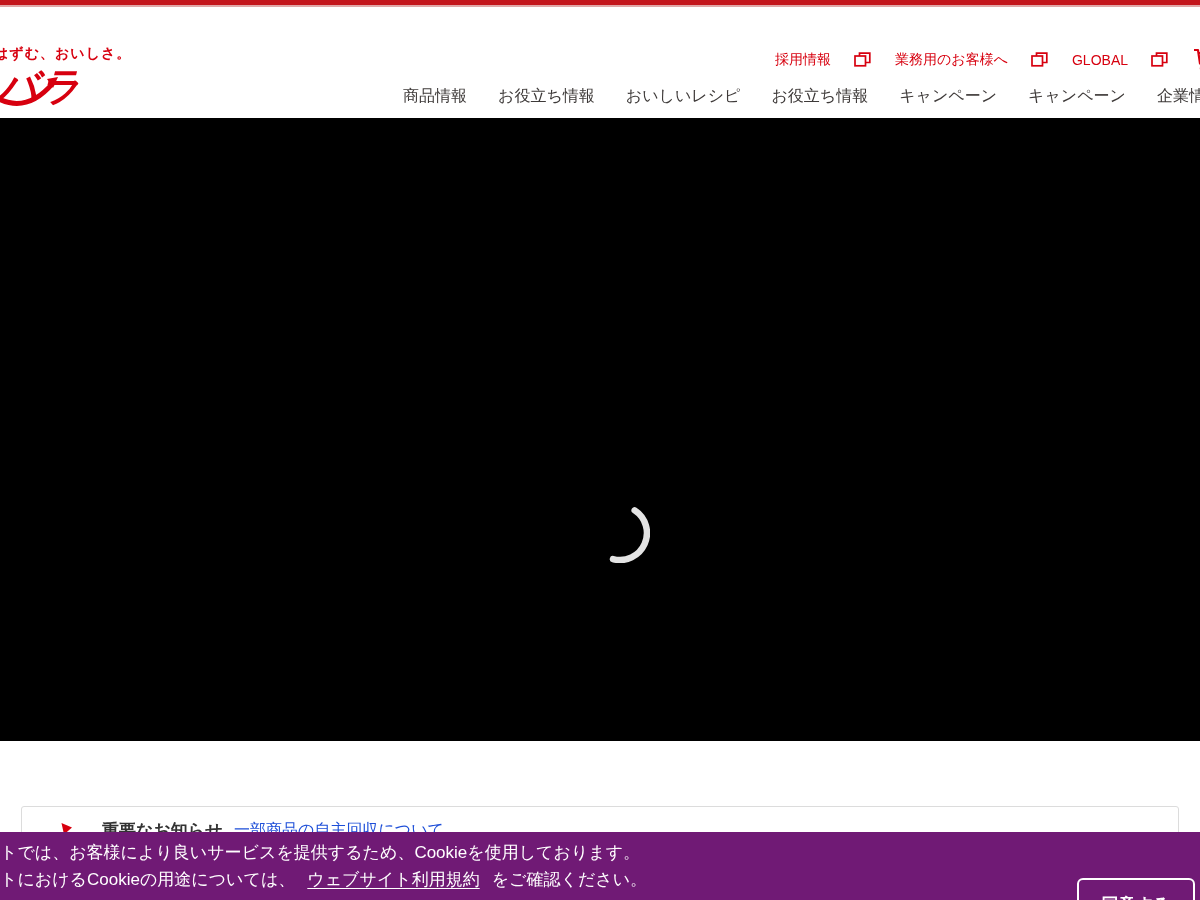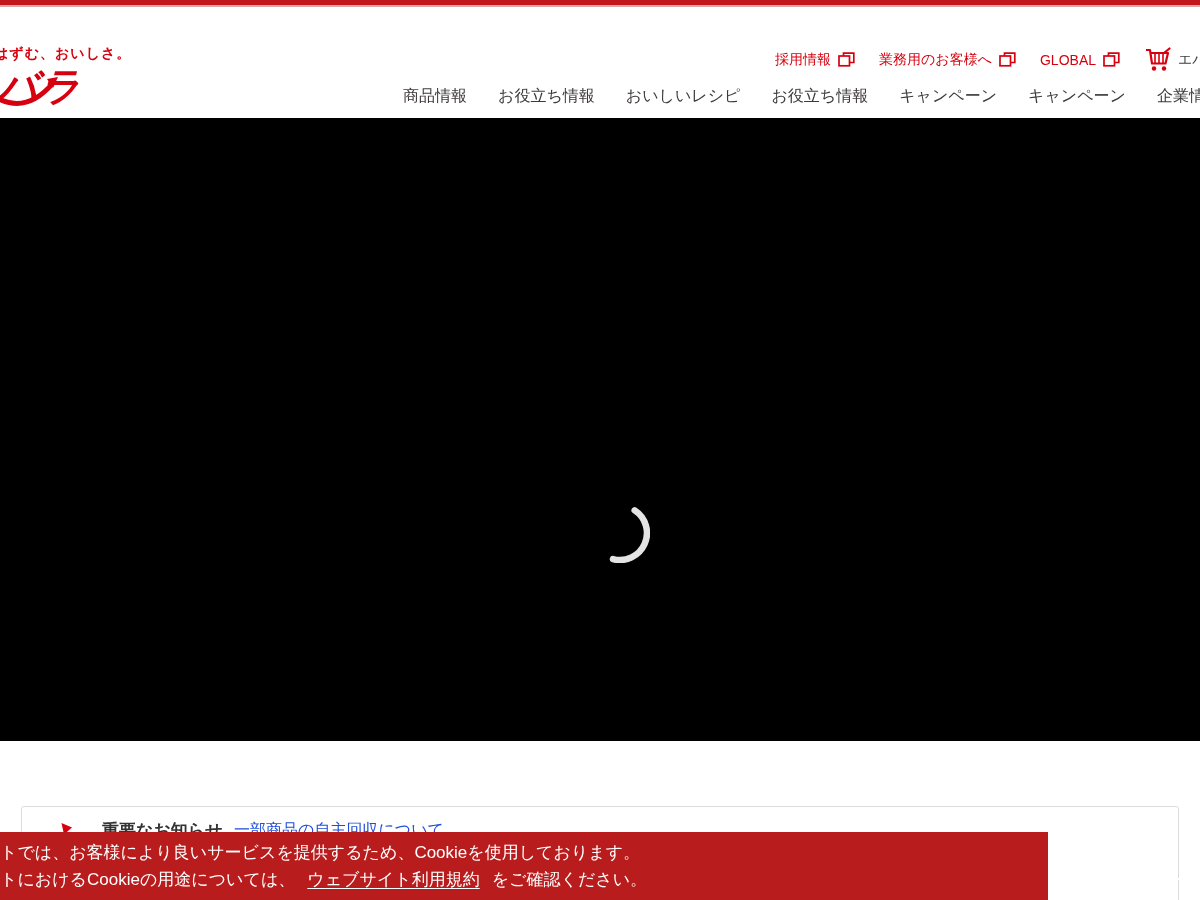--- a/index.html
+++ b/index.html
@@ -18,21 +18,21 @@
   .header { position:absolute; left:0; top:23px; width:1200px; height:95px; background:#fff; z-index:5; }
 
   .tagline { position:absolute; left:-6px; top:22px; font-size:14px; font-weight:bold;
              color:#d7000f; letter-spacing:1px; white-space:nowrap; }
   .logo-script { position:absolute; left:-46px; top:36px; font-size:40px; font-weight:bold;
                  font-style:italic; color:#d7000f; white-space:nowrap; letter-spacing:2px; }
   .logo-swoosh { position:absolute; left:0; top:52px; }
 
   .utility-nav { position:absolute; left:775px; top:24px; display:flex; align-items:center;
                  gap:24px; white-space:nowrap; }
-  .utility-item { display:flex; align-items:center; gap:7px; color:#d7000f; font-size:14px;
+  .utility-item { display:flex; align-items:center; gap:23px; color:#d7000f; font-size:14px;
                   cursor:pointer; }
   .cart-group { display:flex; align-items:center; gap:7px; color:#3e3a39; font-size:14px; cursor:pointer; }
 
   .main-nav { position:absolute; left:403px; top:63px; display:flex; gap:31px;
               white-space:nowrap; }
   .main-nav-item { font-size:16px; color:#3e3a39; cursor:pointer; }
 
   
   .video { position:absolute; left:0; top:104px; width:1200px; height:637px; background:#000;
            overflow:hidden; }
@@ -43,22 +43,22 @@
   
   .notice-card { position:absolute; left:21px; top:806px; width:1158px; height:110px;
                  background:#fff; border:1px solid #dcdcdc; border-radius:3px; z-index:2; }
   .notice-icon { position:absolute; left:38px; top:15px; }
   .notice-heading { position:absolute; left:80px; top:12px; font-size:17px; font-weight:bold;
                     color:#333; white-space:nowrap; }
   .notice-item { position:absolute; left:212px; top:13px; font-size:16px; color:#1d4ed8;
                  white-space:nowrap; cursor:pointer; }
 
   
-  .cookie-bar { position:absolute; left:0; top:832px; width:1048px; height:68px;
-                background:#b91c1c; z-index:10; }
+  .cookie-bar { position:absolute; left:0; top:832px; width:1200px; height:68px;
+                background:#701a75; z-index:10; }
   .cookie-text { position:absolute; left:0; top:7px; color:#ffffff; font-size:17px;
                  line-height:27px; white-space:nowrap; }
   .cookie-link { text-decoration:underline; text-underline-offset:3px; margin:0 12px;
                  color:#ffffff; cursor:pointer; }
   .agree-button { position:absolute; left:1077px; top:6px; width:118px; height:53px;
                   background:transparent; border:2px solid #ffffff; border-radius:6px;
                   color:#ffffff; font-size:17px; font-weight:bold;
                   font-family:"Liberation Sans", sans-serif; cursor:pointer;margin-top:40px; }
 </style>
 </head>

